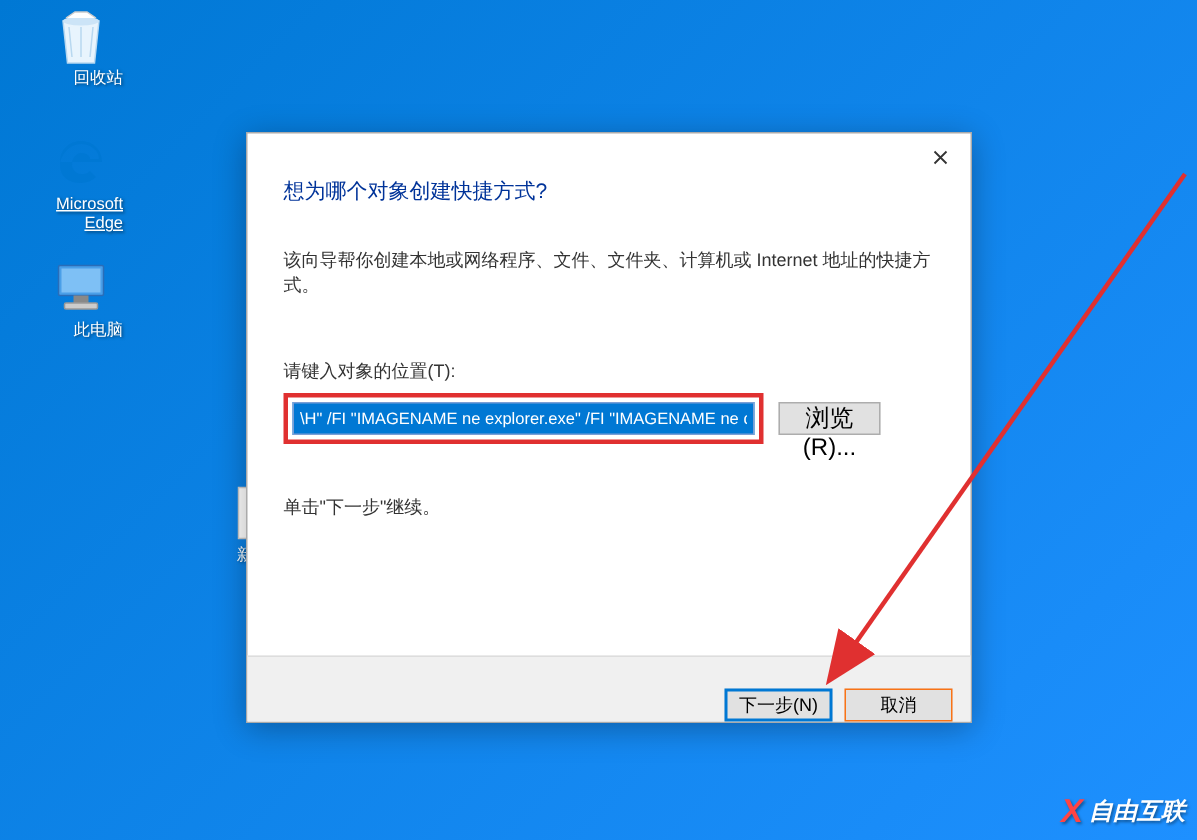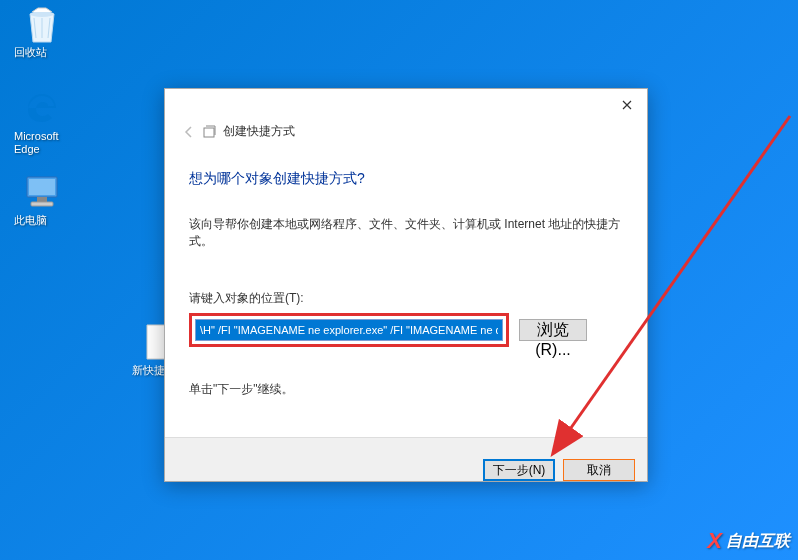--- a/index.html
+++ b/index.html
@@ -8,39 +8,40 @@
       height: 560px;
       background: linear-gradient(135deg, #0078d4 0%, #1e90ff 100%);
       font-family: "Microsoft YaHei", "Segoe UI", sans-serif;
       font-size: 12px;
       position: relative;
       overflow: hidden;
     }
     .desktop-icon {
       position: absolute;
       width: 56px;
-      text-align: left;
+      text-align: right;
       color: #fff;
       cursor: pointer;
+      margin-left: 12px;
     }
     .desktop-icon .icon-img {
       width: 40px;
       height: 40px;
       margin: 0 auto 2px;
       display: flex;
       align-items: center;
       justify-content: center;
     }
     .desktop-icon .label {
       font-size: 11px;
       text-shadow: 1px 1px 2px rgba(0,0,0,0.5);
       line-height: 1.2;
     }
     .recycle-bin { left: 14px; top: 4px; }
-    .edge-icon { left: 14px; top: 88px; }
+    .edge-icon { left: 14px; top: 88px; text-decoration: underline; }
     .this-pc-icon { left: 14px; top: 172px; }
     .new-shortcut-icon { left: 132px; top: 322px; }
 
     .dialog {
       position: absolute;
       left: 164px;
       top: 88px;
       width: 484px;
       height: 394px;
       background: #fff;
@@ -227,34 +228,20 @@
   <div class="label">新快捷...</div>
 </div>
 
 <div class="dialog">
   <div class="dialog-close">
     <svg width="10" height="10" viewBox="0 0 10 10">
       <path d="M1 1 L9 9 M9 1 L1 9" stroke="currentColor" stroke-width="1.2"></path>
     </svg>
   </div>
 
-  <div class="breadcrumb-row">
-    <div class="back-arrow">
-      <svg width="14" height="14" viewBox="0 0 14 14">
-        <path d="M9 2 L4 7 L9 12" stroke="#bbb" stroke-width="1.5" fill="none"></path>
-      </svg>
-    </div>
-    <span class="bc-icon">
-      <svg width="14" height="14" viewBox="0 0 14 14">
-        <rect x="1" y="3" width="10" height="9" fill="#fff" stroke="#888"></rect>
-        <path d="M3 1 L12 1 L12 10" stroke="#888" fill="none"></path>
-      </svg>
-    </span>
-    <span class="bc-text">创建快捷方式</span>
-  </div>
 
   <div class="dialog-body">
     <div class="headline">想为哪个对象创建快捷方式?</div>
     <div class="desc-text">该向导帮你创建本地或网络程序、文件、文件夹、计算机或 Internet 地址的快捷方式。</div>
     <div class="field-label">请键入对象的位置(T):</div>
     <div class="input-row">
       <span class="highlight-box">
         <input class="location-input" type="text" value="\H&quot; /FI &quot;IMAGENAME ne explorer.exe&quot; /FI &quot;IMAGENAME ne dwm.exe" style="">
       </span>
       <button class="browse-btn">浏览(R)...</button>

